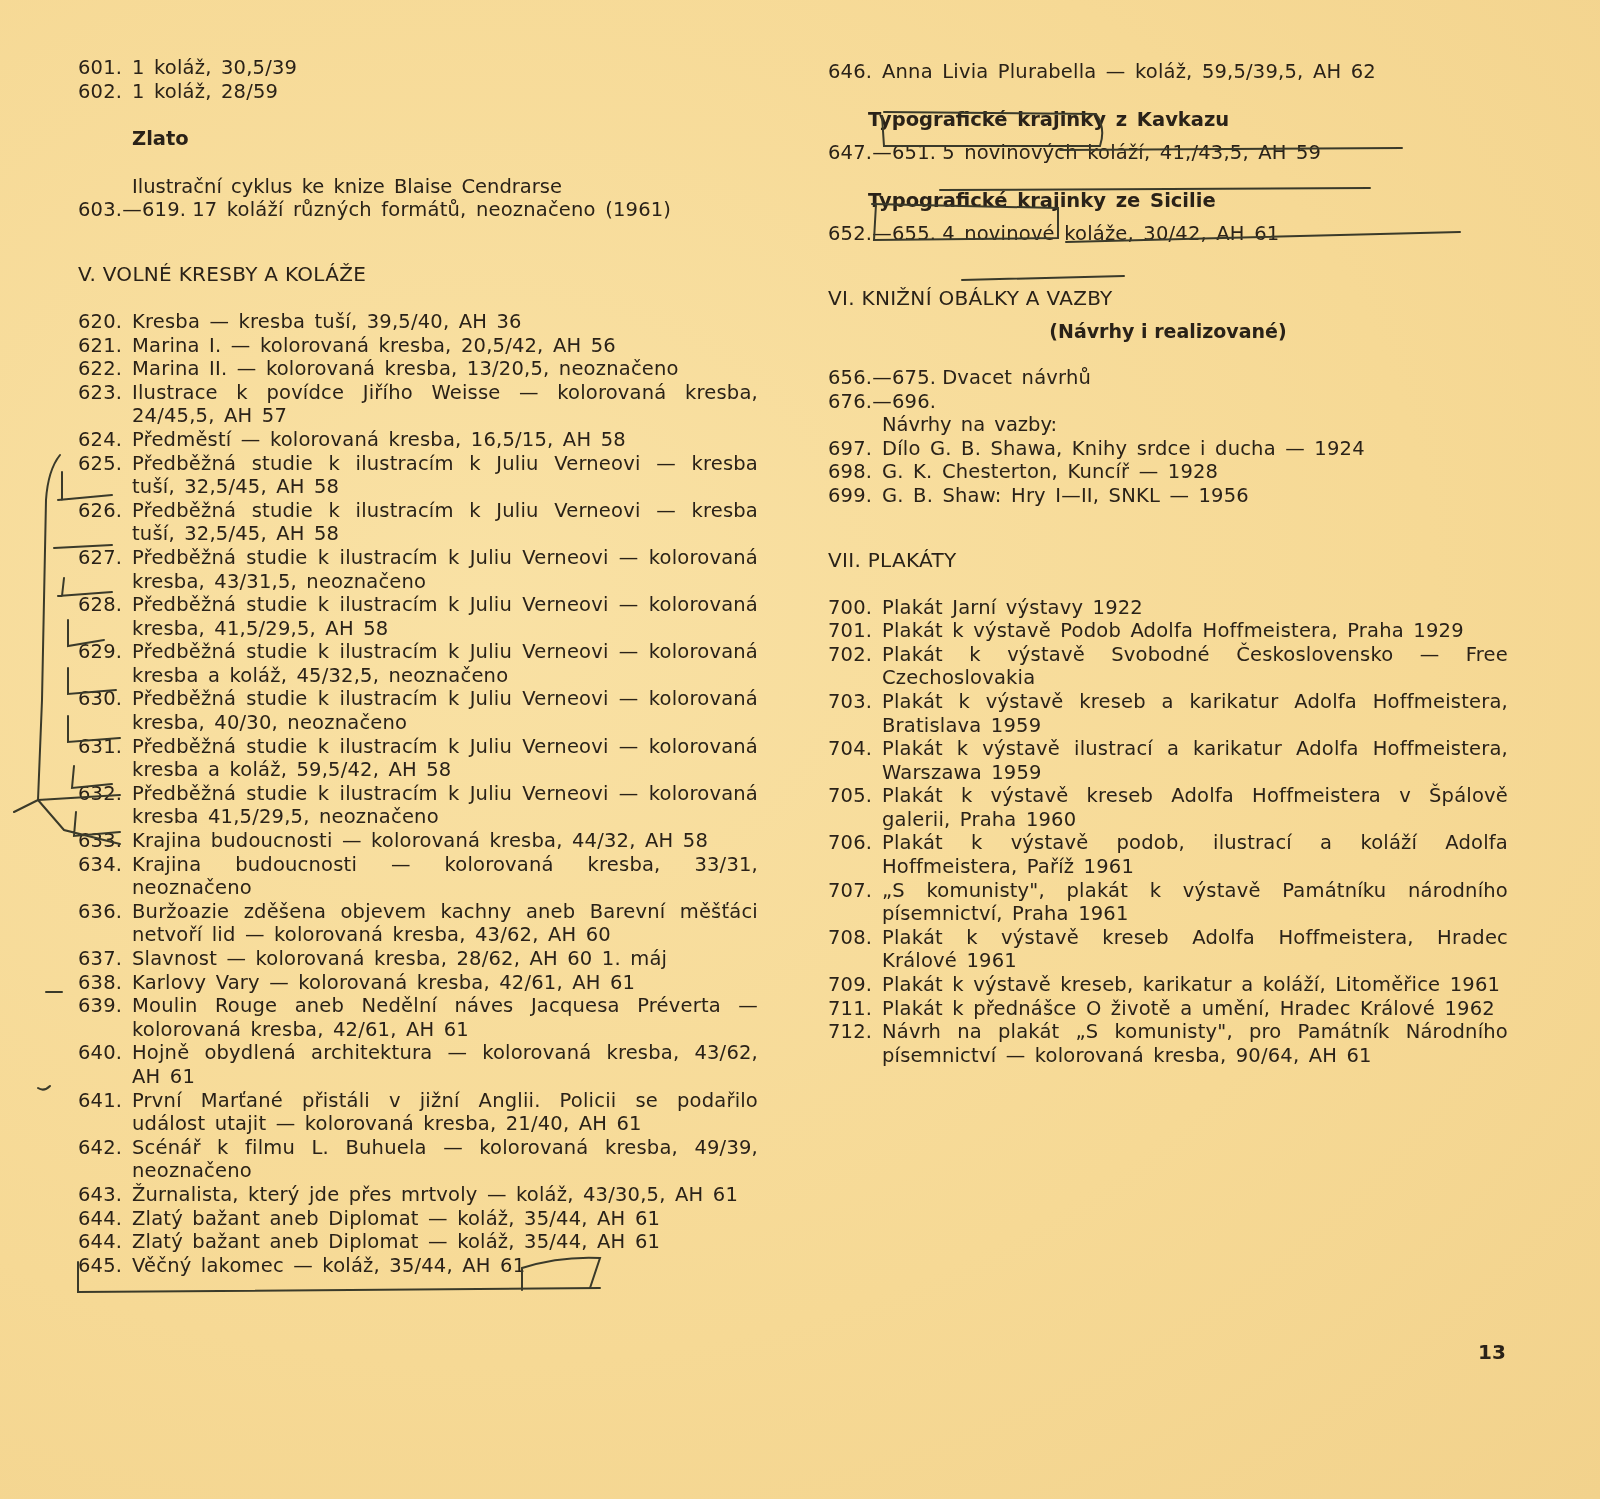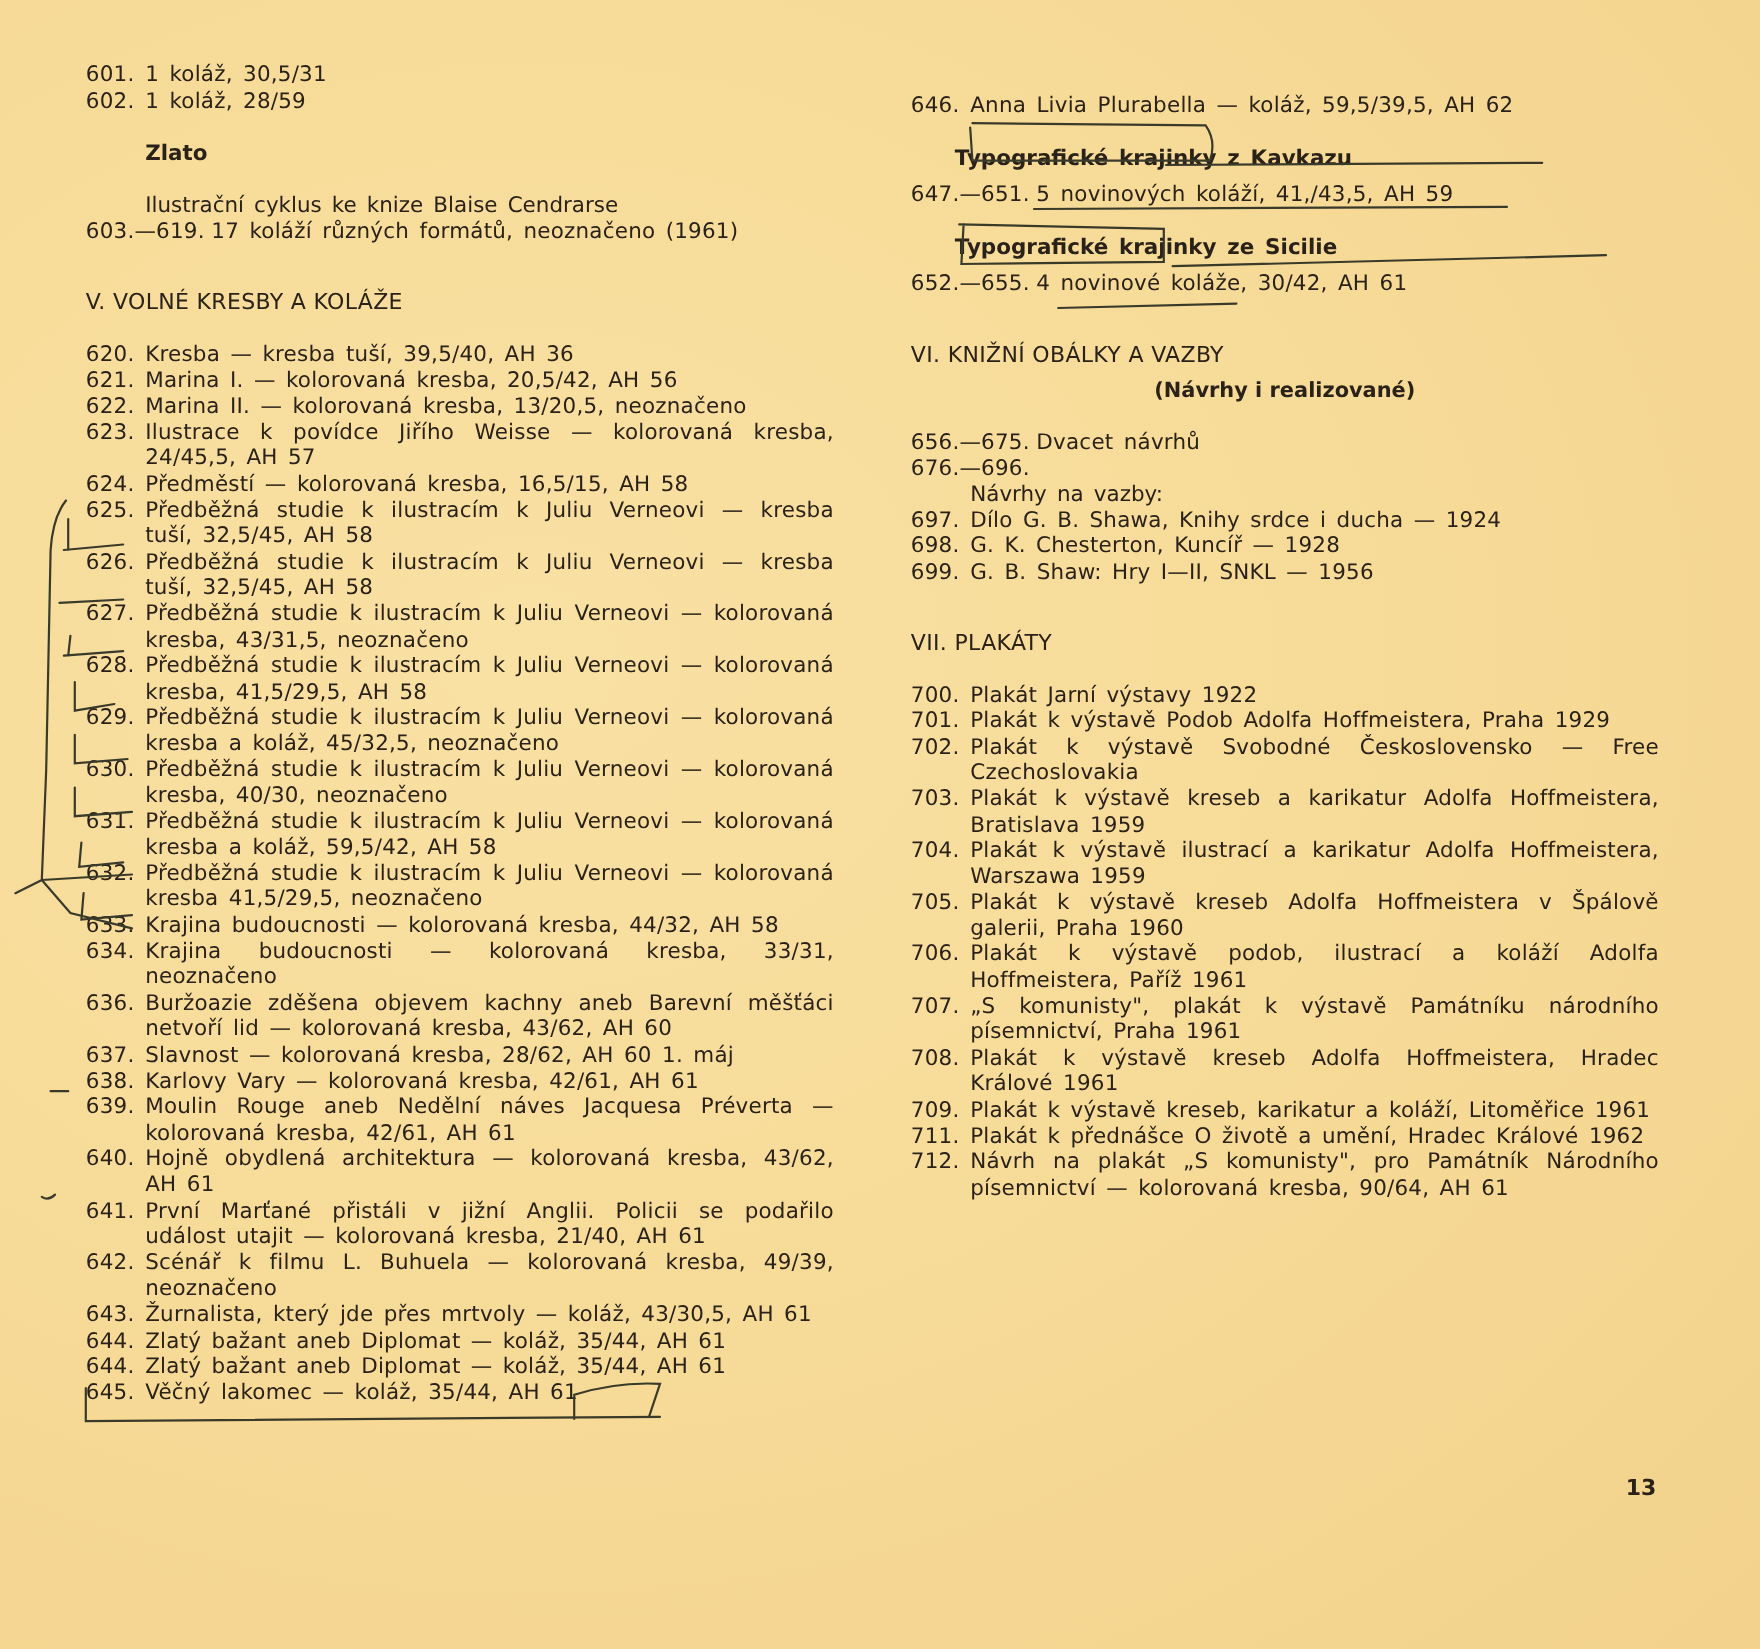--- a/index.html
+++ b/index.html
@@ -31,21 +31,21 @@
   svg.annot { position: absolute; left: 0; top: 0; width: 1600px; height: 1499px; pointer-events: none; }
   svg.annot path { fill: none; stroke: #3a3a2a; stroke-width: 2; stroke-linecap: round; }
 </style>
 </head>
 <body>
 
 <div class="col col-left">
   <div>
     <div class="entry">
         <span class="num short">601.</span>
-        <span class="text">1 koláž, 30,5/31</span>
+        <span class="text">1 koláž, 30,5/39</span>
       </div>
     <div class="entry">
         <span class="num short">602.</span>
         <span class="text">1 koláž, 28/59</span>
       </div>
   </div>
   <div class="spacer-m"></div>
   <div class="plain indent bold">Zlato</div>
   <div class="spacer-m"></div>
   <div class="plain indent">Ilustrační cyklus ke knize Blaise Cendrarse</div>
@@ -157,21 +157,21 @@
         <span class="num short">644.</span>
         <span class="text">Zlatý bažant aneb Diplomat — koláž, 35/44, AH 61</span>
       </div>
       <div class="entry">
         <span class="num short">645.</span>
         <span class="text">Věčný lakomec — koláž, 35/44, AH 61</span>
       </div>
     </div>
 </div>
 
-<div class="col col-right" style="top:60px;margin-top:24px;">
+<div class="col col-right" style="top:60px;">
   <div class="entry">
       <span class="num short">646.</span>
       <span class="text">Anna Livia Plurabella — koláž, 59,5/39,5, AH 62</span>
     </div>
   <div class="spacer-m"></div>
   <div class="plain bold" style="padding-left:40px;">Typografické krajinky z Kavkazu</div>
   <div class="spacer-s"></div>
   <div class="entry range">
       <span class="num">647.—651.</span>
       <span class="text">5 novinových koláží, 41,/43,5, AH 59</span>

